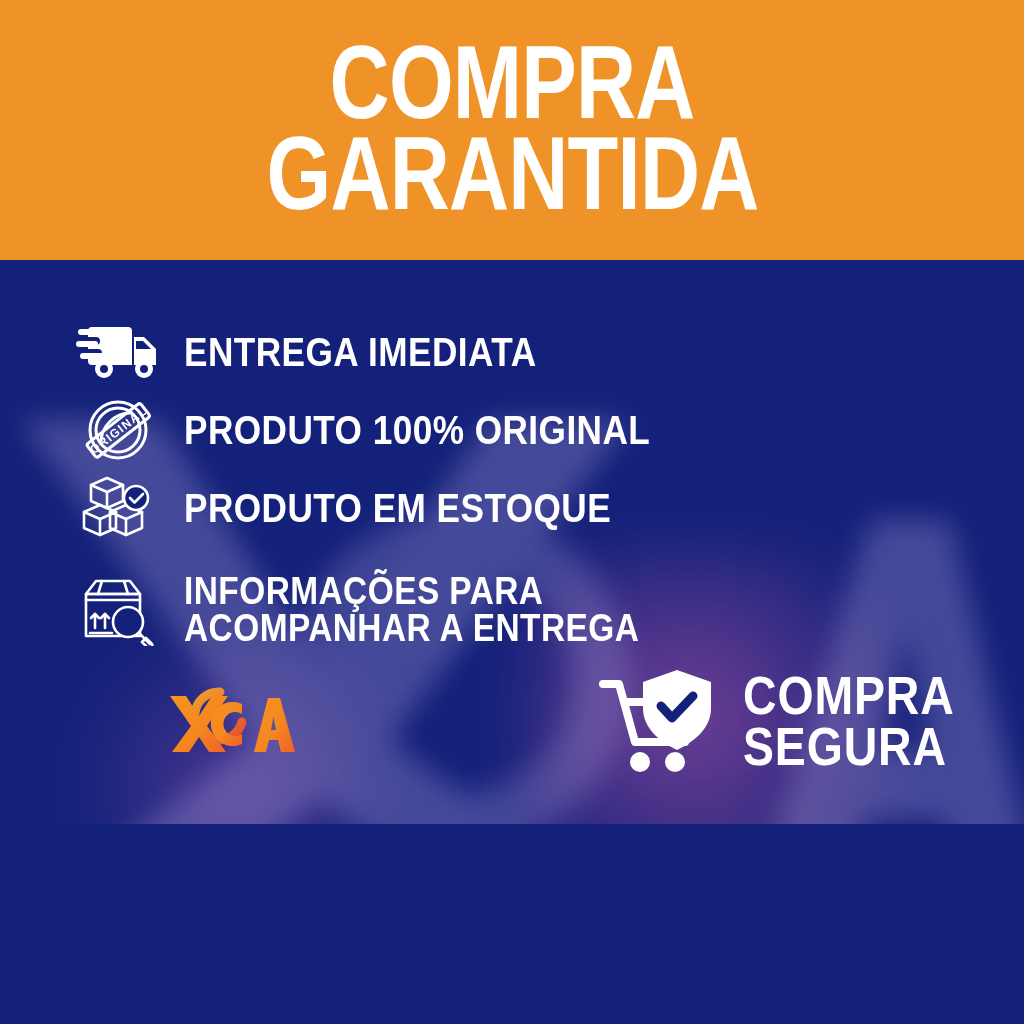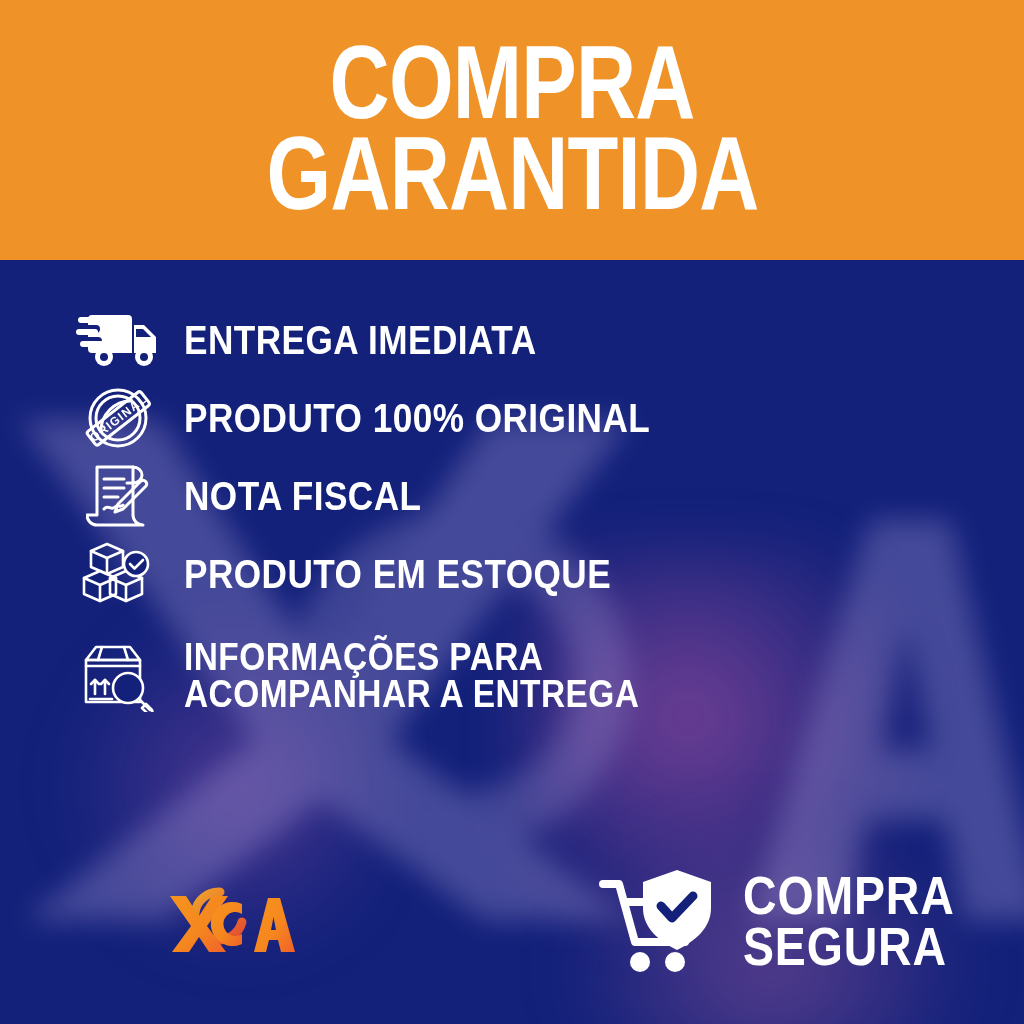--- a/index.html
+++ b/index.html
@@ -2,21 +2,21 @@
 <html><head>
 <meta charset="utf-8">
 <style>
   html,body{margin:0;padding:0;}
   body{
     width:1024px;height:1024px;overflow:hidden;
     font-family:"Liberation Sans","DejaVu Sans",sans-serif;
     background:#13217a;
   }
   #banner{
-    position:relative;width:1024px;height:1024px;overflow:hidden;
+    position:relative;width:1024px;height:824px;overflow:hidden;
     background:#13217a;
   }
 
   
   #header{
     position:absolute;left:0;top:0;width:1024px;height:260px;
     background:#ef9328;
     display:flex;flex-direction:column;align-items:center;justify-content:center;
     z-index:5;
   }
@@ -54,21 +54,21 @@
     filter:blur(32px);
   }
   #wm-glow3{
     position:absolute;left:560px;top:560px;width:420px;height:300px;
     background:radial-gradient(ellipse at 50% 50%, rgba(200,110,170,.40), rgba(120,90,190,0) 70%);
     filter:blur(34px);
   }
 
   
   #features{
-    position:absolute;left:0;top:304px;width:1024px;z-index:4;
+    position:absolute;left:0;top:316px;width:1024px;z-index:4;
   }
   .feature-row{
     display:flex;align-items:center;
     height:72px;margin-bottom:6px;
     padding-left:76px;
   }
   .feature-icon{
     width:84px;height:70px;flex:0 0 84px;
     display:flex;align-items:center;justify-content:center;
   }
@@ -171,36 +171,20 @@
           </g>
           <g transform="rotate(-38 35 35)">
             <rect x="1" y="27" width="68" height="17" rx="2.5" fill="none" stroke="#ffffff" stroke-width="3"></rect>
             <text x="35" y="39.5" font-family="'Liberation Sans',sans-serif" font-size="12" font-weight="bold" fill="#ffffff" text-anchor="middle" letter-spacing="1.2">ORIGINAL</text>
           </g>
         </svg>
       </div>
       <div class="feature-label">PRODUTO 100% ORIGINAL</div>
     </div>
 
-    <div class="feature-row" id="feature-row-4">
-      <div class="feature-icon">
-        <svg width="64" height="74" viewBox="0 0 64 74" xmlns="http://www.w3.org/2000/svg">
-          <g fill="none" stroke="#ffffff" stroke-width="3" stroke-linecap="round" stroke-linejoin="round">
-            <path d="M11 8 h36 v48 a10 10 0 0 0 10 10 h-46 a10 10 0 0 1 -10 -10 h10 Z"></path>
-            <path d="M47 8 a9 8 0 0 1 0 16 h-6"></path>
-            <path d="M18 20 h20"></path>
-            <path d="M18 29 h20"></path>
-            <path d="M18 38 h14"></path>
-            <path d="M18 50 c4 -5 7 2 11 -2 c3 -3 5 1 8 -2"></path>
-            <path d="M55 22 L32 45 l-3 8 l8 -3 L60 27 a3.6 3.6 0 0 0 -5 -5 Z"></path>
-          </g>
-        </svg>
-      </div>
-      <div class="feature-label">NOTA FISCAL</div>
-    </div>
 
     <div class="feature-row" id="feature-row-5">
       <div class="feature-icon">
         <svg width="74" height="66" viewBox="0 0 74 66" xmlns="http://www.w3.org/2000/svg">
           <g fill="none" stroke="#ffffff" stroke-width="2.6" stroke-linejoin="round" stroke-linecap="round">
 
             <path d="M26 3 L42 10 L42 26 L26 33 L10 26 L10 10 Z"></path>
             <path d="M10 10 L26 17 L42 10"></path>
               <path d="M26 17 L26 33"></path>
 

